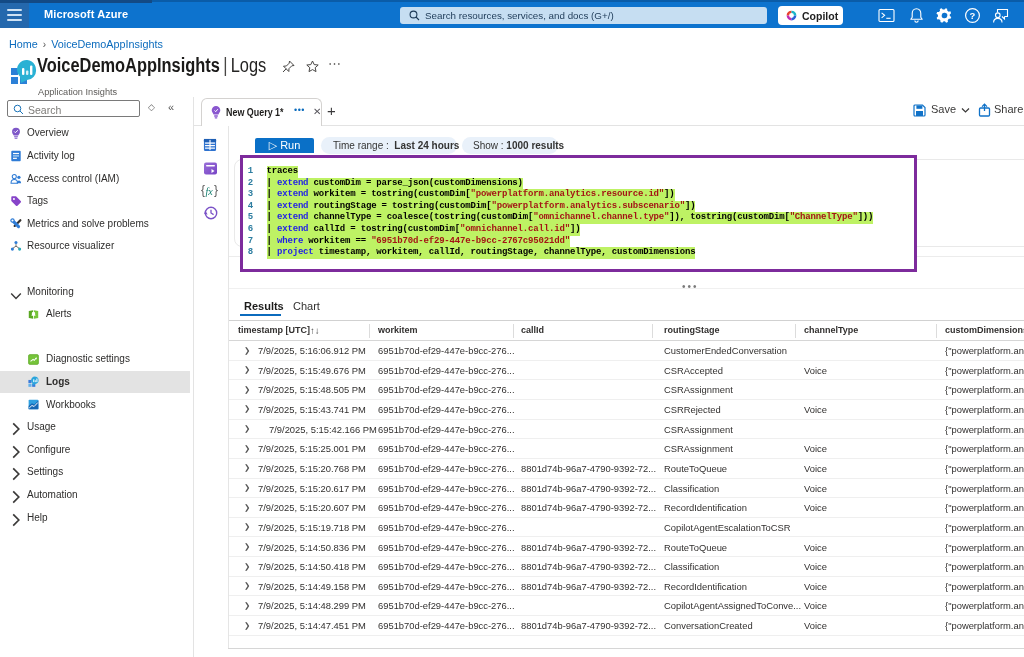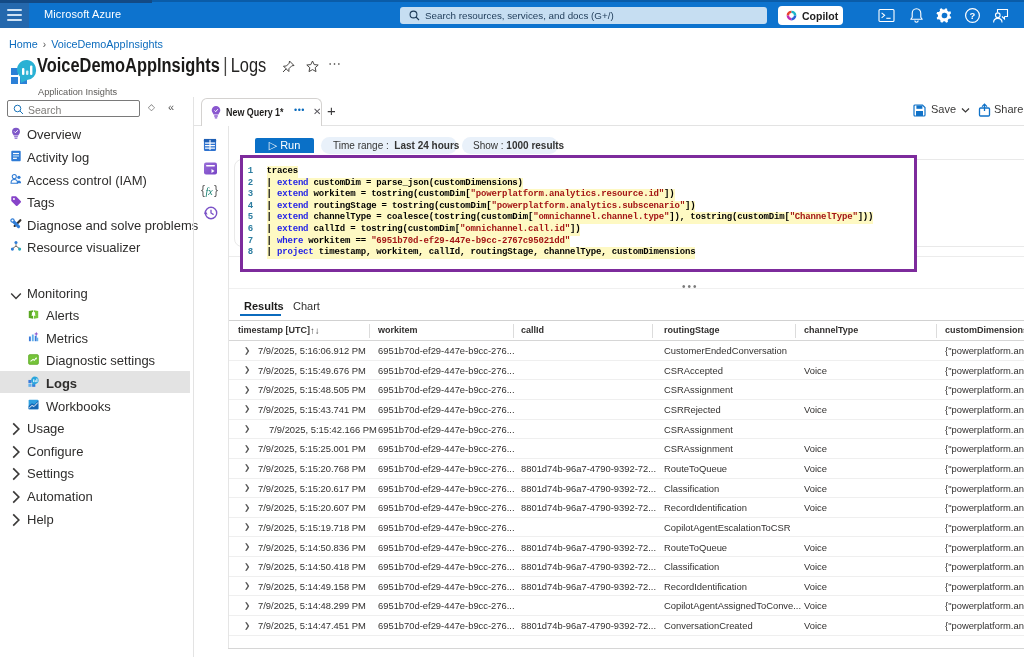--- a/index.html
+++ b/index.html
@@ -5,42 +5,42 @@
 * { margin:0; padding:0; box-sizing:border-box; }
 html,body { width:1024px; height:657px; overflow:hidden; background:#fff;
   font-family:"Liberation Sans", sans-serif; }
 #page { position:relative; width:1024px; height:657px; background:#fff; overflow:hidden; }
 .abs { position:absolute; }
 
 
 #topbar { position:absolute; left:0; top:0; width:1024px; height:28px; background:#0d73ce; }
 #hamburger { position:absolute; left:0; top:3px; width:29px; height:25px; background:#2468ad; }
 #hamburger .l { position:absolute; left:7px; width:15px; height:2px; background:#cfe2f4; border-radius:1px; }
-#mslogo { position:absolute; left:44px; top:8px; color:#fff; font-size:11px; font-weight:normal; letter-spacing:0.1px; }
+#mslogo { position:absolute; left:44px; top:8px; color:#fff; font-size:11px; font-weight:bold; letter-spacing:0.1px; }
 #topsearch { position:absolute; left:400px; top:7px; width:367px; height:17px; background:#c6def2; border-radius:3px; color:#1d3a57; font-size:9.8px; line-height:17px; padding-left:25px; }
 #topsearch svg { position:absolute; left:9px; top:3px; }
 #copilot { position:absolute; left:778px; top:6px; width:65px; height:19px; background:#fff; border-radius:4px; }
 #copilot span { position:absolute; left:24px; top:4px; font-size:10.5px; font-weight:bold; color:#222; }
 .topicon { position:absolute; top:7px; width:17px; height:17px; }
 
 
 #crumb { position:absolute; left:9px; top:38px; font-size:10.8px; color:#0b6bbd; }
 #crumb .sep { color:#555; padding:0 5px; font-size:10px; }
 #title { position:absolute; left:37px; top:54px; font-size:20px; color:#1b1a19; transform:scaleX(0.82); transform-origin:0 0; white-space:nowrap; }
 #title b { font-weight:bold; }
 #title .pipe { color:#484644; font-weight:normal; padding:0 4px; }
 #title .logs { font-weight:normal; color:#252423; }
 #subtitle { position:absolute; left:38px; top:87px; font-size:9.2px; color:#5d5b58; }
 .titleicons { position:absolute; top:60px; color:#494745; }
 
 
 #sidebar { position:absolute; left:0; top:97px; width:193px; height:560px; background:#fff; }
 #sbsearch { position:absolute; left:7px; top:3px; width:133px; height:17px; border:1px solid #7a7a7a; border-radius:2px; }
 #sbsearch span { position:absolute; left:20px; top:3px; font-size:10.5px; color:#7d7b78; }
-.sbitem { position:absolute; left:0; width:190px; height:22px; font-size:13px; color:#2e2d2c; }
+.sbitem { position:absolute; left:0; width:190px; height:22px; font-size:10px; color:#2e2d2c; }
 .sbitem .txt { position:absolute; left:27px; top:5px; white-space:nowrap; }
 .sbitem.sub .txt { left:46px; }
 .sbitem .ic { position:absolute; left:10px; top:5px; width:12px; height:12px; }
 .sbitem.sub .ic { left:28px; width:11px; height:11px; top:5.5px; }
 .sbitem .chev { position:absolute; left:10px; top:4px; width:12px; height:14px; color:#605e5c; font-size:11px; }
 .sbitem.sel { background:#e3e3e3; }
 .sbitem.sel .txt { font-weight:bold; }
 
 
 #vline-side { position:absolute; left:193px; top:97px; width:1px; height:560px; background:#e3e3e3; }
@@ -61,21 +61,21 @@
 .pill { position:absolute; top:137px; height:17px; background:#e9f1fa; border-radius:9px; font-size:10px; color:#343433; line-height:17px; white-space:nowrap; }
 #pill-time { left:321px; width:136px; padding-left:12px; }
 #pill-show { left:462px; width:96px; padding-left:11px; }
 
 
 #purplebox { position:absolute; left:240px; top:155px; width:677px; height:117px; border:3px solid #7d2b9c; background:#fff; z-index:5; }
 .hline { position:absolute; background:#ececec; height:1px; }
 #code { position:absolute; left:240px; top:166px; width:780px; z-index:6; font-family:"Liberation Mono", monospace; font-size:9px; font-weight:bold; letter-spacing:-0.17px; }
 .cl { position:absolute; left:0; width:780px; height:11.6px; line-height:11.6px; white-space:pre; }
 .cl .num { position:absolute; left:0; width:13px; text-align:right; color:#2d7da0; }
-.cl .body { position:absolute; left:26.5px; background:#fef9c3; }
+.cl .body { position:absolute; left:26.5px; background:#bef264; }
 .kw { color:#1f1fe8; }
 .str { color:#a31515; }
 #splitdots { position:absolute; left:682px; top:281px; color:#7a7a7a; font-size:10px; letter-spacing:2px; z-index:6; }
 
 
 #restabs { position:absolute; left:229px; top:300px; width:795px; height:20px; }
 #restabs .r { position:absolute; left:15px; font-size:11px; font-weight:bold; color:#1d1c1b; }
 #restabs .c { position:absolute; left:64px; font-size:11px; color:#323130; }
 #resunder { position:absolute; left:240px; top:314px; width:41px; height:2px; background:#0b6bbd; }
 #grid { position:absolute; left:229px; top:320px; width:795px; height:328px; font-size:9.4px; color:#32302f; overflow:hidden; }
@@ -204,21 +204,21 @@
         </svg>
         <span class="txt">Tags</span>
       </div>
   <div class="sbitem" style="top:115.7px">
         <svg class="ic" viewBox="0 0 14 14">
           <rect x="6.2" y="-1" width="2.6" height="12" rx="1.3" transform="rotate(45 7 7)" fill="#36322f"></rect>
           <rect x="5.2" y="0" width="3.6" height="13" rx="1.8" transform="rotate(-45 7 7)" fill="#2f7cd6"></rect>
           <circle cx="2.8" cy="2.8" r="2.1" fill="#fff"></circle>
           <circle cx="2.9" cy="2.9" r="1.9" fill="none" stroke="#2f7cd6" stroke-width="1.4"></circle>
         </svg>
-        <span class="txt">Diagnose and solve problems</span>
+        <span class="txt">Metrics and solve problems</span>
       </div>
   <div class="sbitem" style="top:138.3px">
         <svg class="ic" viewBox="0 0 14 14">
           <circle cx="7" cy="3" r="1.8" fill="#2f7cd6"></circle>
           <circle cx="2.8" cy="10.6" r="1.8" fill="#2f7cd6"></circle>
           <circle cx="11.2" cy="10.6" r="1.8" fill="#28a8b5"></circle>
           <path d="M7 4.8 L7 7.2 M7 7.2 L3.6 9.4 M7 7.2 L10.4 9.4" stroke="#5a5a5a" stroke-width="1" fill="none"></path>
         </svg>
         <span class="txt">Resource visualizer</span>
       </div>
@@ -229,30 +229,20 @@
         <span class="txt">Monitoring</span>
       </div>
   <div class="sbitem sub" style="top:206.1px">
         <svg class="ic" viewBox="0 0 14 14">
           <path d="M1 2.5 L6.5 1.5 L6.5 12.5 L1 11.5 Z" fill="#5aa822"></path>
           <path d="M13 2.5 L7.5 1.5 L7.5 12.5 L13 11.5 Z" fill="#76c43a"></path>
           <path d="M7 3.5 C5.6 3.5 4.9 4.5 4.9 5.7 L4.9 7.6 L4.2 8.7 L9.8 8.7 L9.1 7.6 L9.1 5.7 C9.1 4.5 8.4 3.5 7 3.5 Z" fill="#fff"></path>
           <path d="M6.2 9.3 A0.85 0.85 0 0 0 7.8 9.3" fill="#fff"></path>
         </svg>
         <span class="txt">Alerts</span>
-      </div>
-  <div class="sbitem sub" style="top:228.7px">
-        <svg class="ic" viewBox="0 0 14 14">
-          <rect x="1.2" y="7" width="2.4" height="6" fill="#3a7ad9"></rect>
-          <rect x="4.9" y="4.5" width="2.4" height="8.5" fill="#64b2ec"></rect>
-          <rect x="8.6" y="6" width="2.4" height="7" fill="#3a7ad9"></rect>
-          <rect x="11.2" y="8.5" width="1.8" height="4.5" fill="#64b2ec"></rect>
-          <path d="M10.5 1 L11.3 3 L13.3 3.8 L11.3 4.6 L10.5 6.6 L9.7 4.6 L7.7 3.8 L9.7 3 Z" fill="#8a57cf"></path>
-        </svg>
-        <span class="txt">Metrics</span>
       </div>
   <div class="sbitem sub" style="top:251.3px">
         <svg class="ic" viewBox="0 0 14 14">
           <rect x="0.8" y="0.8" width="12.4" height="12.4" rx="1.4" fill="#76c43a"></rect>
           <rect x="0.8" y="0.8" width="12.4" height="12.4" rx="1.4" fill="none" stroke="#5aa822" stroke-width="1"></rect>
           <path d="M3.2 9.5 L6.5 6.8 L8 8 L10.8 4.8" fill="none" stroke="#fff" stroke-width="1.3"></path>
           <path d="M10.9 4.5 L11 7 L8.8 5.4 Z" fill="#fff"></path>
         </svg>
         <span class="txt">Diagnostic settings</span>
       </div>

